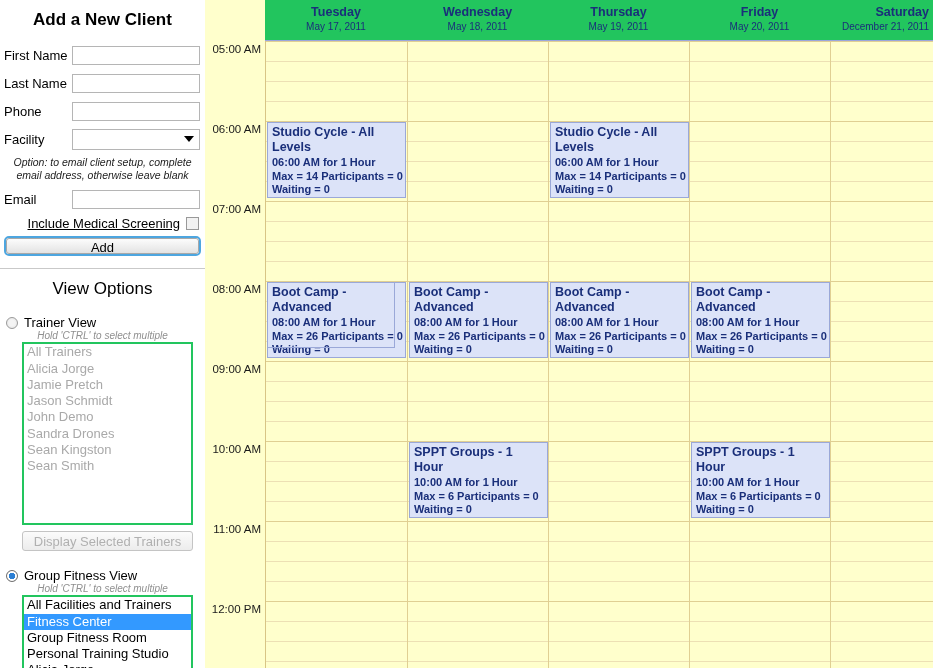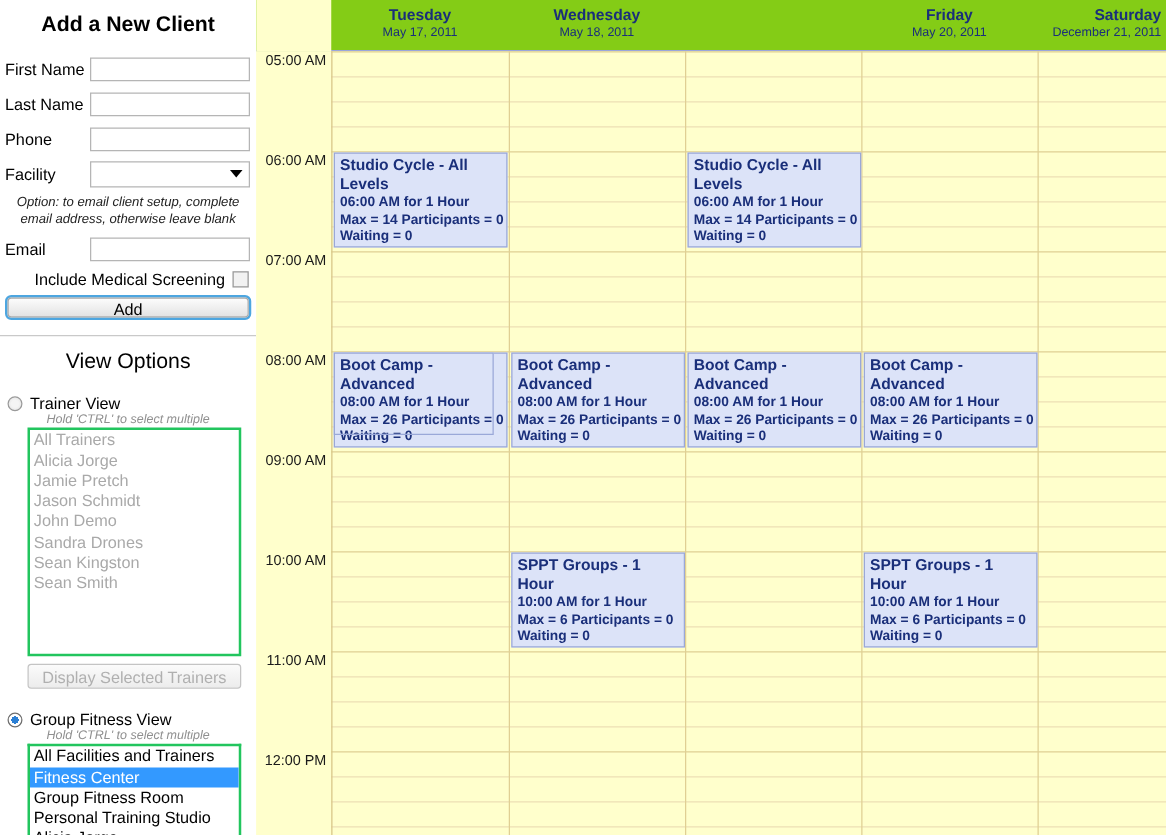--- a/index.html
+++ b/index.html
@@ -68,20 +68,21 @@
     font-style: italic;
     color: #222;
     text-align: center;
     line-height: 1.25;
     margin: 2px 6px 6px 6px;
   }
   .check-row {
     display: flex; align-items: center; justify-content: flex-end;
     margin: 4px 6px 0 0;
     gap: 6px;
+    text-decoration: underline;
   }
   .check-label { font-size: 13px; color: #000; }
   .checkbox {
     width: 13px; height: 13px;
     border: 1px solid #999;
     background: #f2f2f2;
   }
   .add-btn-wrap {
     margin: 5px 4px 0 4px;
     border: 2px solid #4da6e0;
@@ -157,21 +158,21 @@
   
   #calendar {
     position: absolute; left: 205px; top: 0;
     width: 728px; height: 668px;
     background: #ffffcc;
     overflow: hidden;
   }
   #cal-head {
     position: absolute; left: 0; top: 0;
     width: 728px; height: 41px;
-    background: #84cc16;
+    background: #22c55e;
     border-bottom: 1px solid #9aa6dd;
   }
   .head-gutter {
     position: absolute; left: 0; top: 0; width: 60px; height: 41px;
     background: #ffffcc;
   }
   .head-cell {
     position: absolute; top: 0; height: 41px;
     text-align: center;
     color: #1a2f7a;
@@ -320,20 +321,24 @@
 
     <div id="cal-head">
       <div class="head-gutter"></div>
       <div class="head-cell" style="left:60px;width:142px;">
         <div class="head-day">Tuesday</div>
         <div class="head-date">May 17, 2011</div>
       </div>
       <div class="head-cell" style="left:202px;width:141px;">
         <div class="head-day">Wednesday</div>
         <div class="head-date">May 18, 2011</div>
+      </div>
+      <div class="head-cell" style="left:343px;width:141px;">
+        <div class="head-day">Thursday</div>
+        <div class="head-date">May 19, 2011</div>
       </div>
       <div class="head-cell" style="left:484px;width:141px;">
         <div class="head-day">Friday</div>
         <div class="head-date">May 20, 2011</div>
       </div>
       <div class="head-cell clipped" style="left:625px;width:103px;">
         <div class="head-day">Saturday</div>
         <div class="head-date">December 21, 2011</div>
       </div>
     </div>

